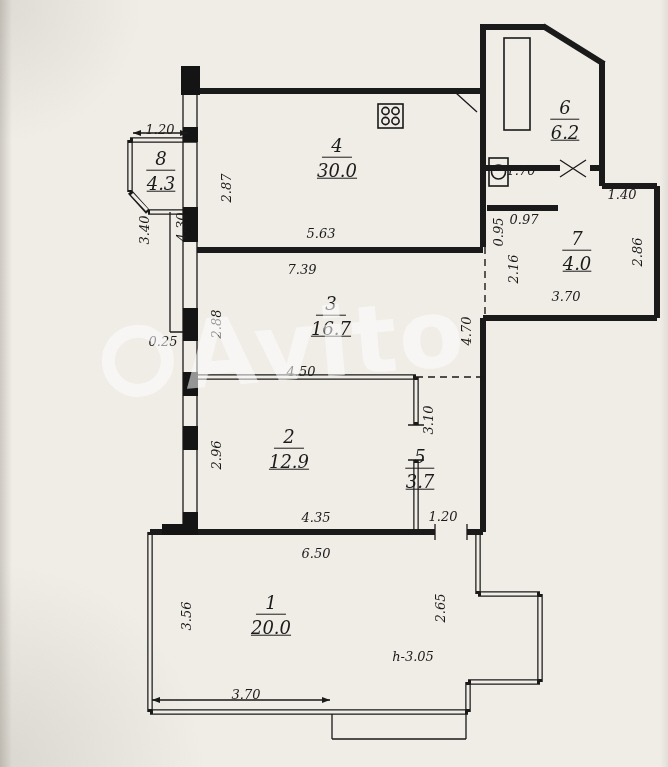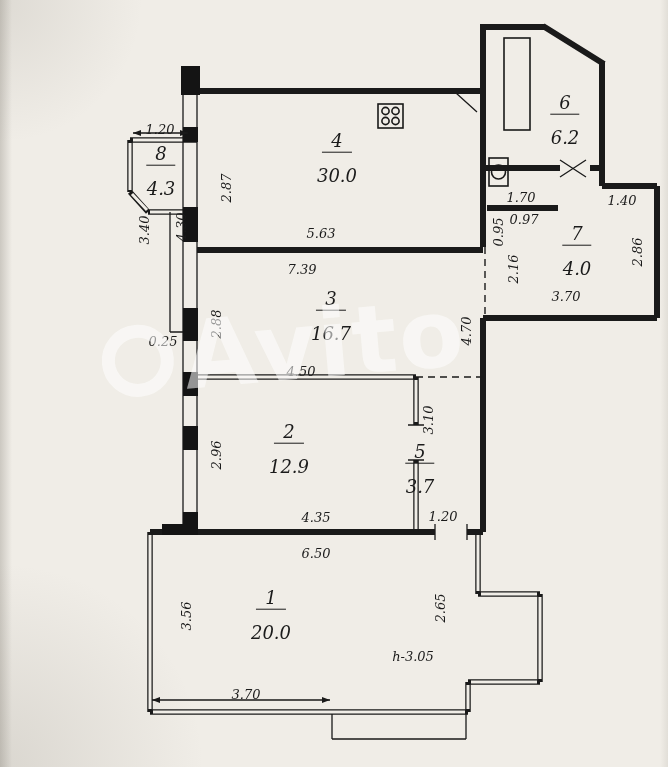--- a/index.html
+++ b/index.html
@@ -22,21 +22,21 @@
   .fixture{fill:none;stroke:#1a1a1a;stroke-width:1.6;}
   .pier{fill:#141414;stroke:none;}
   .arrow{fill:#1a1a1a;stroke:none;}
 
   .room-label{
     position:absolute;transform:translate(-50%,-50%);
     display:flex;flex-direction:column;align-items:center;
     font-style:italic;line-height:1.1;text-align:center;white-space:nowrap;
   }
   .rnum{font-size:18px;padding:0 9px 1px;border-bottom:1.6px solid #1b1b1b;}
-  .rarea{font-size:18px;padding-top:13px;}
+  .rarea{font-size:18px;padding-top:3px;text-decoration:underline;}
 
   .dim{
     position:absolute;transform:translate(-50%,-50%);
     font-size:13px;font-style:italic;white-space:nowrap;
   }
   .dim.v{transform:translate(-50%,-50%) rotate(-90deg);}
 
   .watermark{
     position:absolute;left:102px;top:322px;
     display:flex;align-items:center;gap:10px;
@@ -192,26 +192,26 @@
   <span class="dim v" style="left:216px;top:455px">2.96</span>
   <span class="dim" style="left:316px;top:517px">4.35</span>
   <span class="dim v" style="left:428px;top:420px">3.10</span>
   <span class="dim" style="left:443px;top:516px">1.20</span>
   <span class="dim" style="left:316px;top:553px">6.50</span>
   <span class="dim v" style="left:186px;top:616px">3.56</span>
   <span class="dim v" style="left:440px;top:608px">2.65</span>
   <span class="dim" style="left:413px;top:656px">h-3.05</span>
   <span class="dim" style="left:246px;top:694px">3.70</span>
   <span class="dim v" style="left:466px;top:331px">4.70</span>
-  <span class="dim" style="left:521px;top:197px">1.70</span>
+  <span class="dim" style="left:521px;top:170px">1.70</span>
   <span class="dim" style="left:524px;top:219px">0.97</span>
   <span class="dim v" style="left:498px;top:232px">0.95</span>
   <span class="dim v" style="left:513px;top:269px">2.16</span>
   <span class="dim" style="left:566px;top:296px">3.70</span>
   <span class="dim v" style="left:637px;top:252px">2.86</span>
-  <span class="dim" style="left:622px;top:200px">1.40</span>
+  <span class="dim" style="left:622px;top:194px">1.40</span>
 
   <div class="watermark">
     <span class="wm-ring"></span>
     <span class="wm-text">Avito</span>
   </div>
 
 </div>
 
 </body></html>

